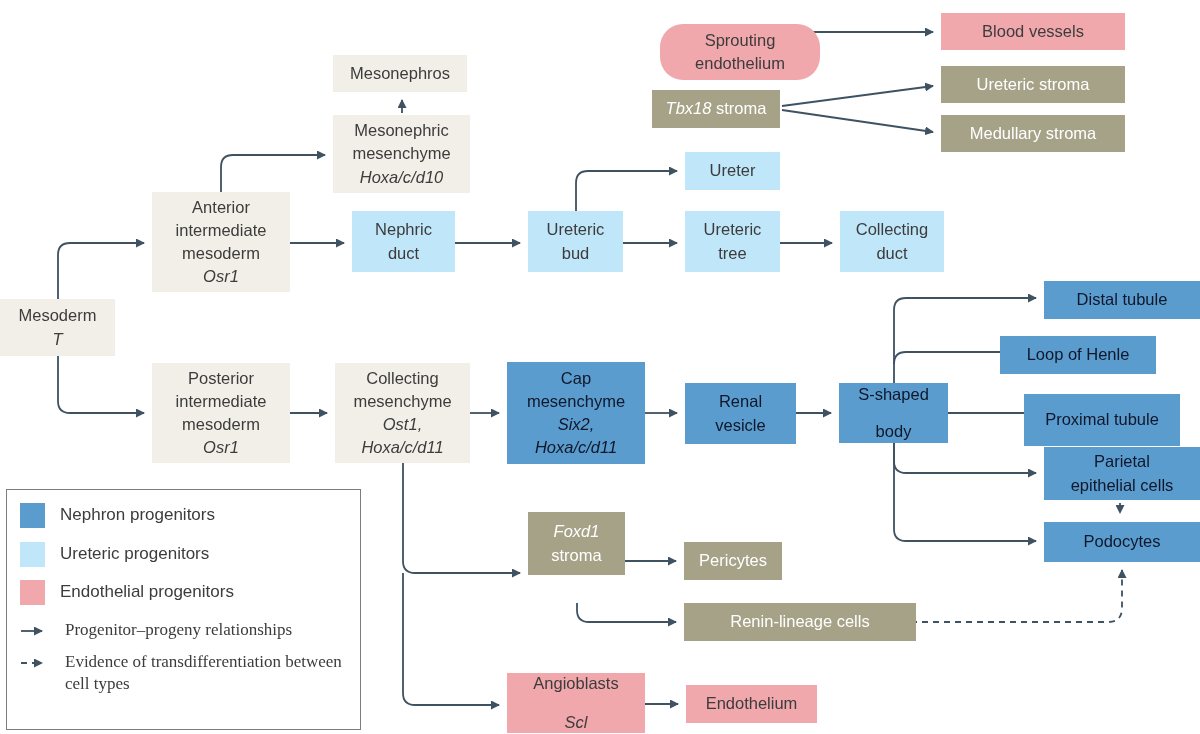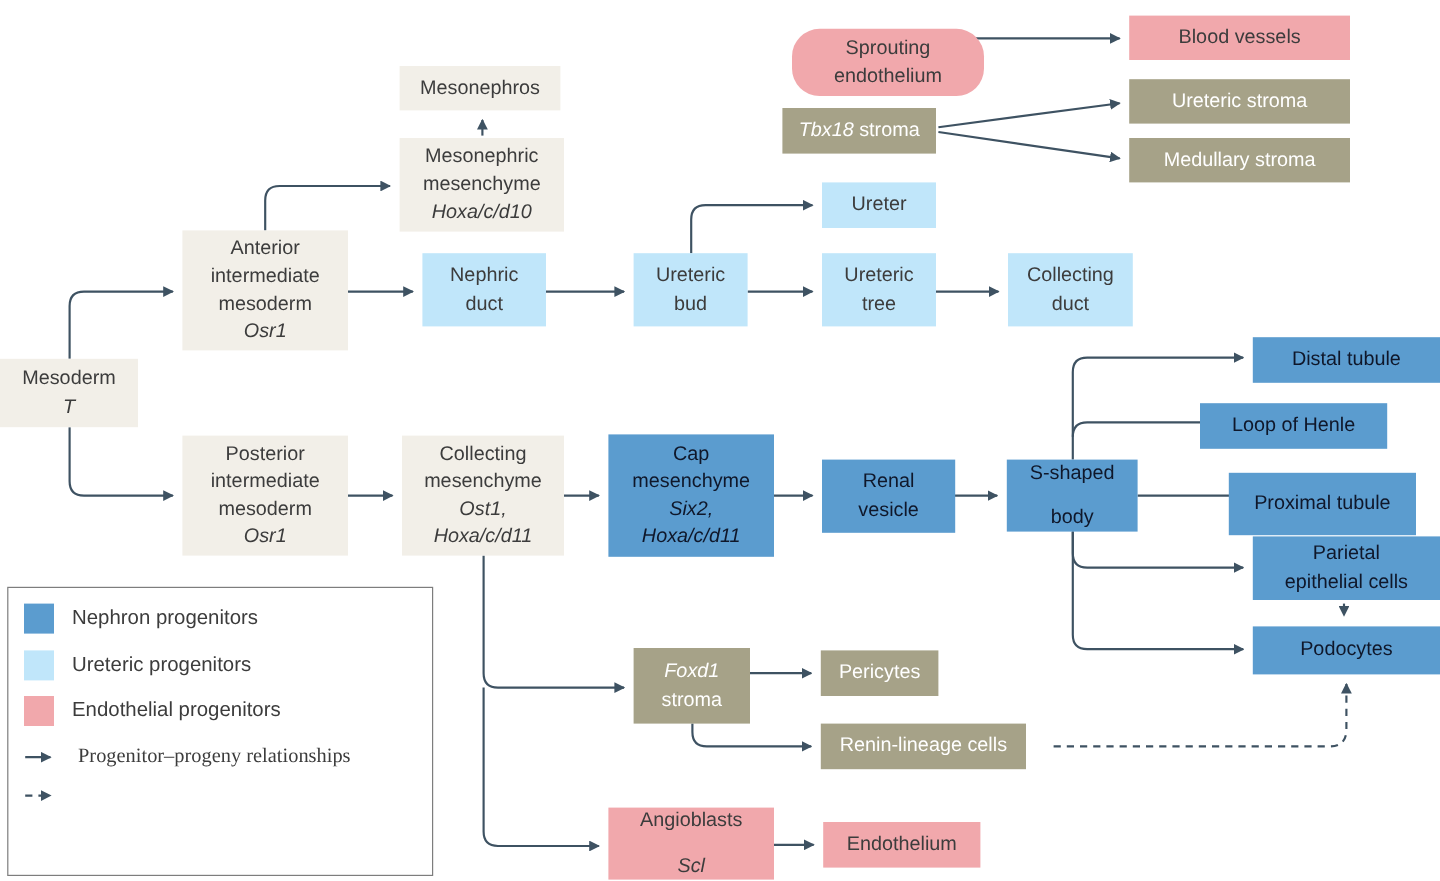--- a/index.html
+++ b/index.html
@@ -168,28 +168,28 @@
       <div class="node type-nephron" style="left: 1013px; top: 394px; width: 156px; height: 52px; margin-left: 11px;">
         <div><span>Proximal tubule</span></div>
       </div>
       <div class="node type-nephron" style="left: 1044px; top: 447px; width: 156px; height: 53px;">
         <div><span>Parietal</span></div>
         <div><span>epithelial cells</span></div>
       </div>
       <div class="node type-nephron" style="left: 1044px; top: 522px; width: 156px; height: 40px;">
         <div><span>Podocytes</span></div>
       </div>
-      <div class="node type-stromal" style="left: 528px; top: 540px; width: 97px; height: 63px;">
+      <div class="node type-stromal" style="left: 528px; top: 512px; width: 97px; height: 63px;">
         <div><em>Foxd1</em></div>
         <div><span>stroma</span></div>
       </div>
       <div class="node type-stromal" style="left: 684px; top: 542px; width: 98px; height: 38px;">
         <div><span>Pericytes</span></div>
       </div>
-      <div class="node type-stromal" style="left: 684px; top: 603px; width: 171px; height: 38px;">
+      <div class="node type-stromal" style="left: 684px; top: 603px; width: 232px; height: 38px;">
         <div><span>Renin-lineage cells</span></div>
       </div>
       <div class="node type-endothelial" style="left: 507px; top: 673px; width: 138px; height: 60px; gap: 16px;">
         <div><span>Angioblasts</span></div>
         <div><em>Scl</em></div>
       </div>
       <div class="node type-endothelial" style="left: 686px; top: 685px; width: 131px; height: 38px;">
         <div><span>Endothelium</span></div>
       </div>
     </div>
@@ -210,16 +210,17 @@
     <div class="lrow arrow-row">
       <svg class="licon" width="30" height="12">
         <line x1="1" y1="6" x2="22" y2="6" class="edge" marker-end="url(#ah)"></line>
       </svg>
       <span class="llabel">Progenitor–progeny relationships</span>
     </div>
     <div class="lrow arrow-row">
       <svg class="licon" width="30" height="12">
         <line x1="1" y1="6" x2="22" y2="6" class="edge dashed" stroke-dasharray="5 4" marker-end="url(#ah)"></line>
       </svg>
+      <span class="llabel">Evidence of transdifferentiation between cell types</span>
     </div>
   </div>
 
 </div>
 
 </body></html>

